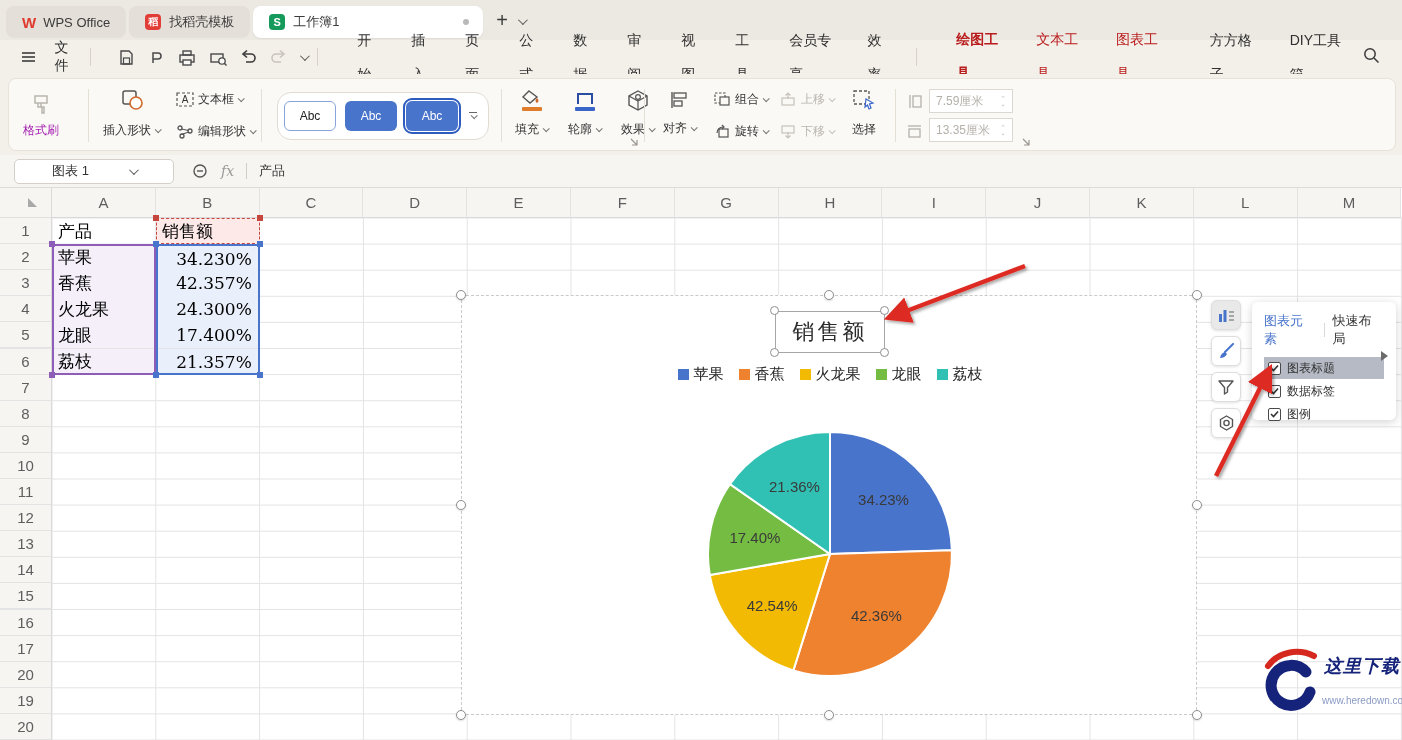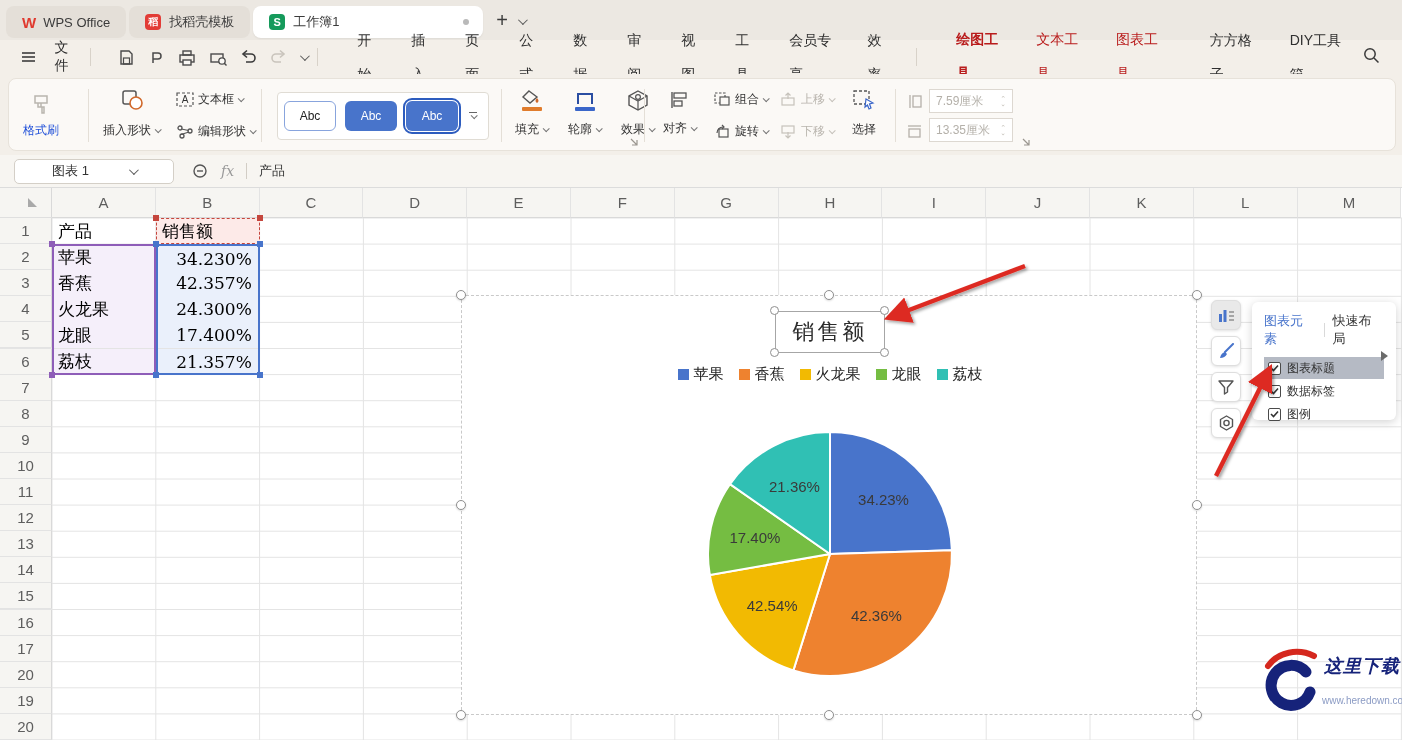--- a/index.html
+++ b/index.html
@@ -30,27 +30,27 @@
   .menu-item.tool { color:#b91c1c; }
   .menu-item.tool.active { font-weight:bold; border-bottom:3px solid #12826c; }
   .searchbox { margin-left:auto; margin-right:22px; }
 
   
   .ribbon { position:absolute; left:0; top:74px; width:1402px; height:81px; background:#f3efe9; }
   .ribbon-card { position:absolute; left:8px; top:4px; width:1388px; height:73px; background:#fbf9f6; border-radius:8px; border:1px solid #e7e2da; }
   .rgroup { position:absolute; top:0; height:73px; display:flex; align-items:center; }
   .gdiv { position:absolute; top:10px; width:1px; height:53px; background:#e4dfd7; }
   .bigbtn { display:flex; flex-direction:column; align-items:center; justify-content:center; gap:5px; font-size:12px; color:#333; padding:4px 6px; }
-  .bigbtn.disabled { color:#1d4ed8; }
+  .bigbtn.disabled { color:#a21caf; }
   .smallbtn { display:flex; align-items:center; gap:4px; font-size:12px; color:#333; height:26px; }
   .smallbtn.disabled { color:#b9b5ae; }
   .caret-s { display:inline-block; width:5px; height:5px; border-right:1.2px solid #777; border-bottom:1.2px solid #777; transform:rotate(45deg) translateY(-1px); }
   .disabled .caret-s { border-color:#c6c2bb; }
   .stack { display:flex; flex-direction:column; justify-content:center; gap:6px; }
-  .gallery { width:212px; height:48px; background:#fff; border:1px solid #e0dcd4; border-radius:4px; display:flex; align-items:center; padding:0 6px; gap:9px; }
+  .gallery { width:212px; height:48px; background:#fff; border:1px solid #e0dcd4; border-radius:14px; display:flex; align-items:center; padding:0 6px; gap:9px; }
   .chip { width:52px; height:30px; border-radius:6px; display:flex; align-items:center; justify-content:center; font-size:12px; }
   .chip.c0 { background:#fff; border:1px solid #88a4dd; color:#222; }
   .chip.c1 { background:#4874cb; color:#fff; }
   .chip.c2 { background:#4874cb; color:#fff; outline:2px solid #2d5cbe; outline-offset:1px; }
   .gal-more { margin-left:2px; display:flex; flex-direction:column; align-items:center; gap:1px; }
   .colorbar { width:20px; height:4px; border-radius:1px; }
   .sizegrp { display:flex; flex-direction:column; gap:5px; }
   .sizerow { display:flex; align-items:center; gap:6px; }
   .sizefield { width:84px; height:24px; background:#fff; border:1px solid #ddd8d1; border-radius:0; color:#b4b0a9; font-size:12px; display:flex; align-items:center; padding:0 6px; justify-content:space-between; }
   .stepper { display:flex; flex-direction:column; font-size:7px; color:#c7c3bc; line-height:5px; }

